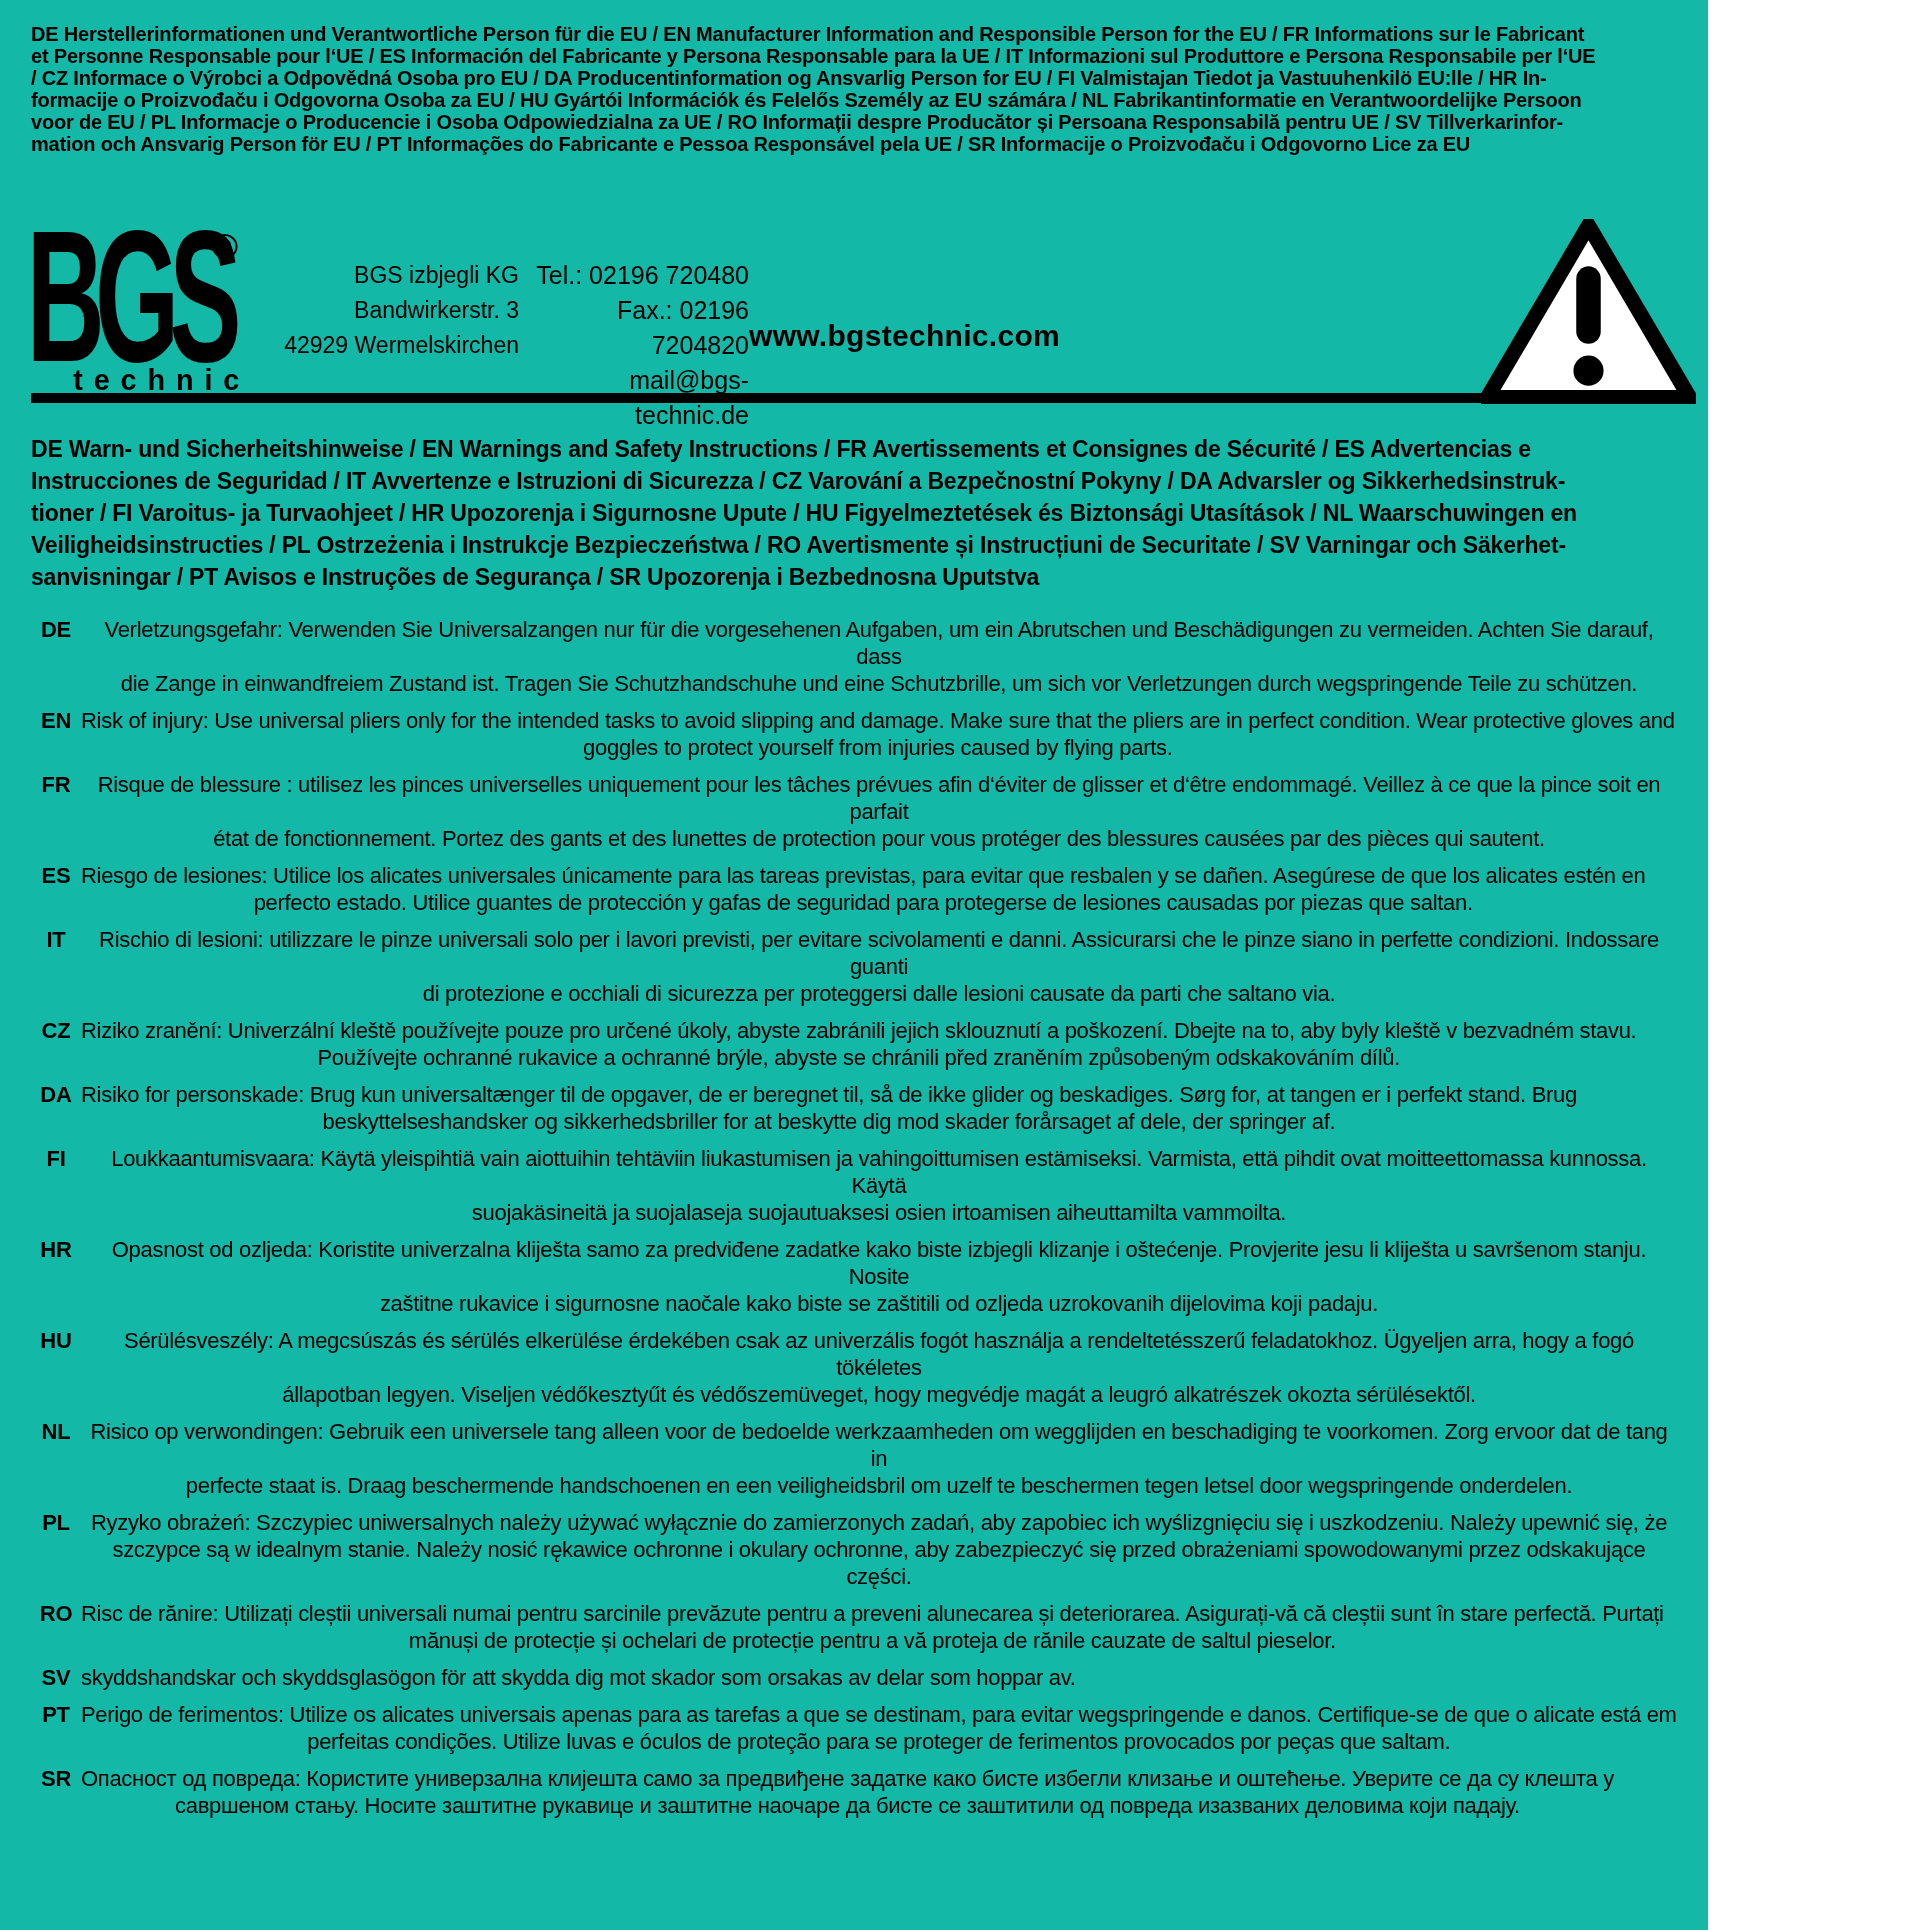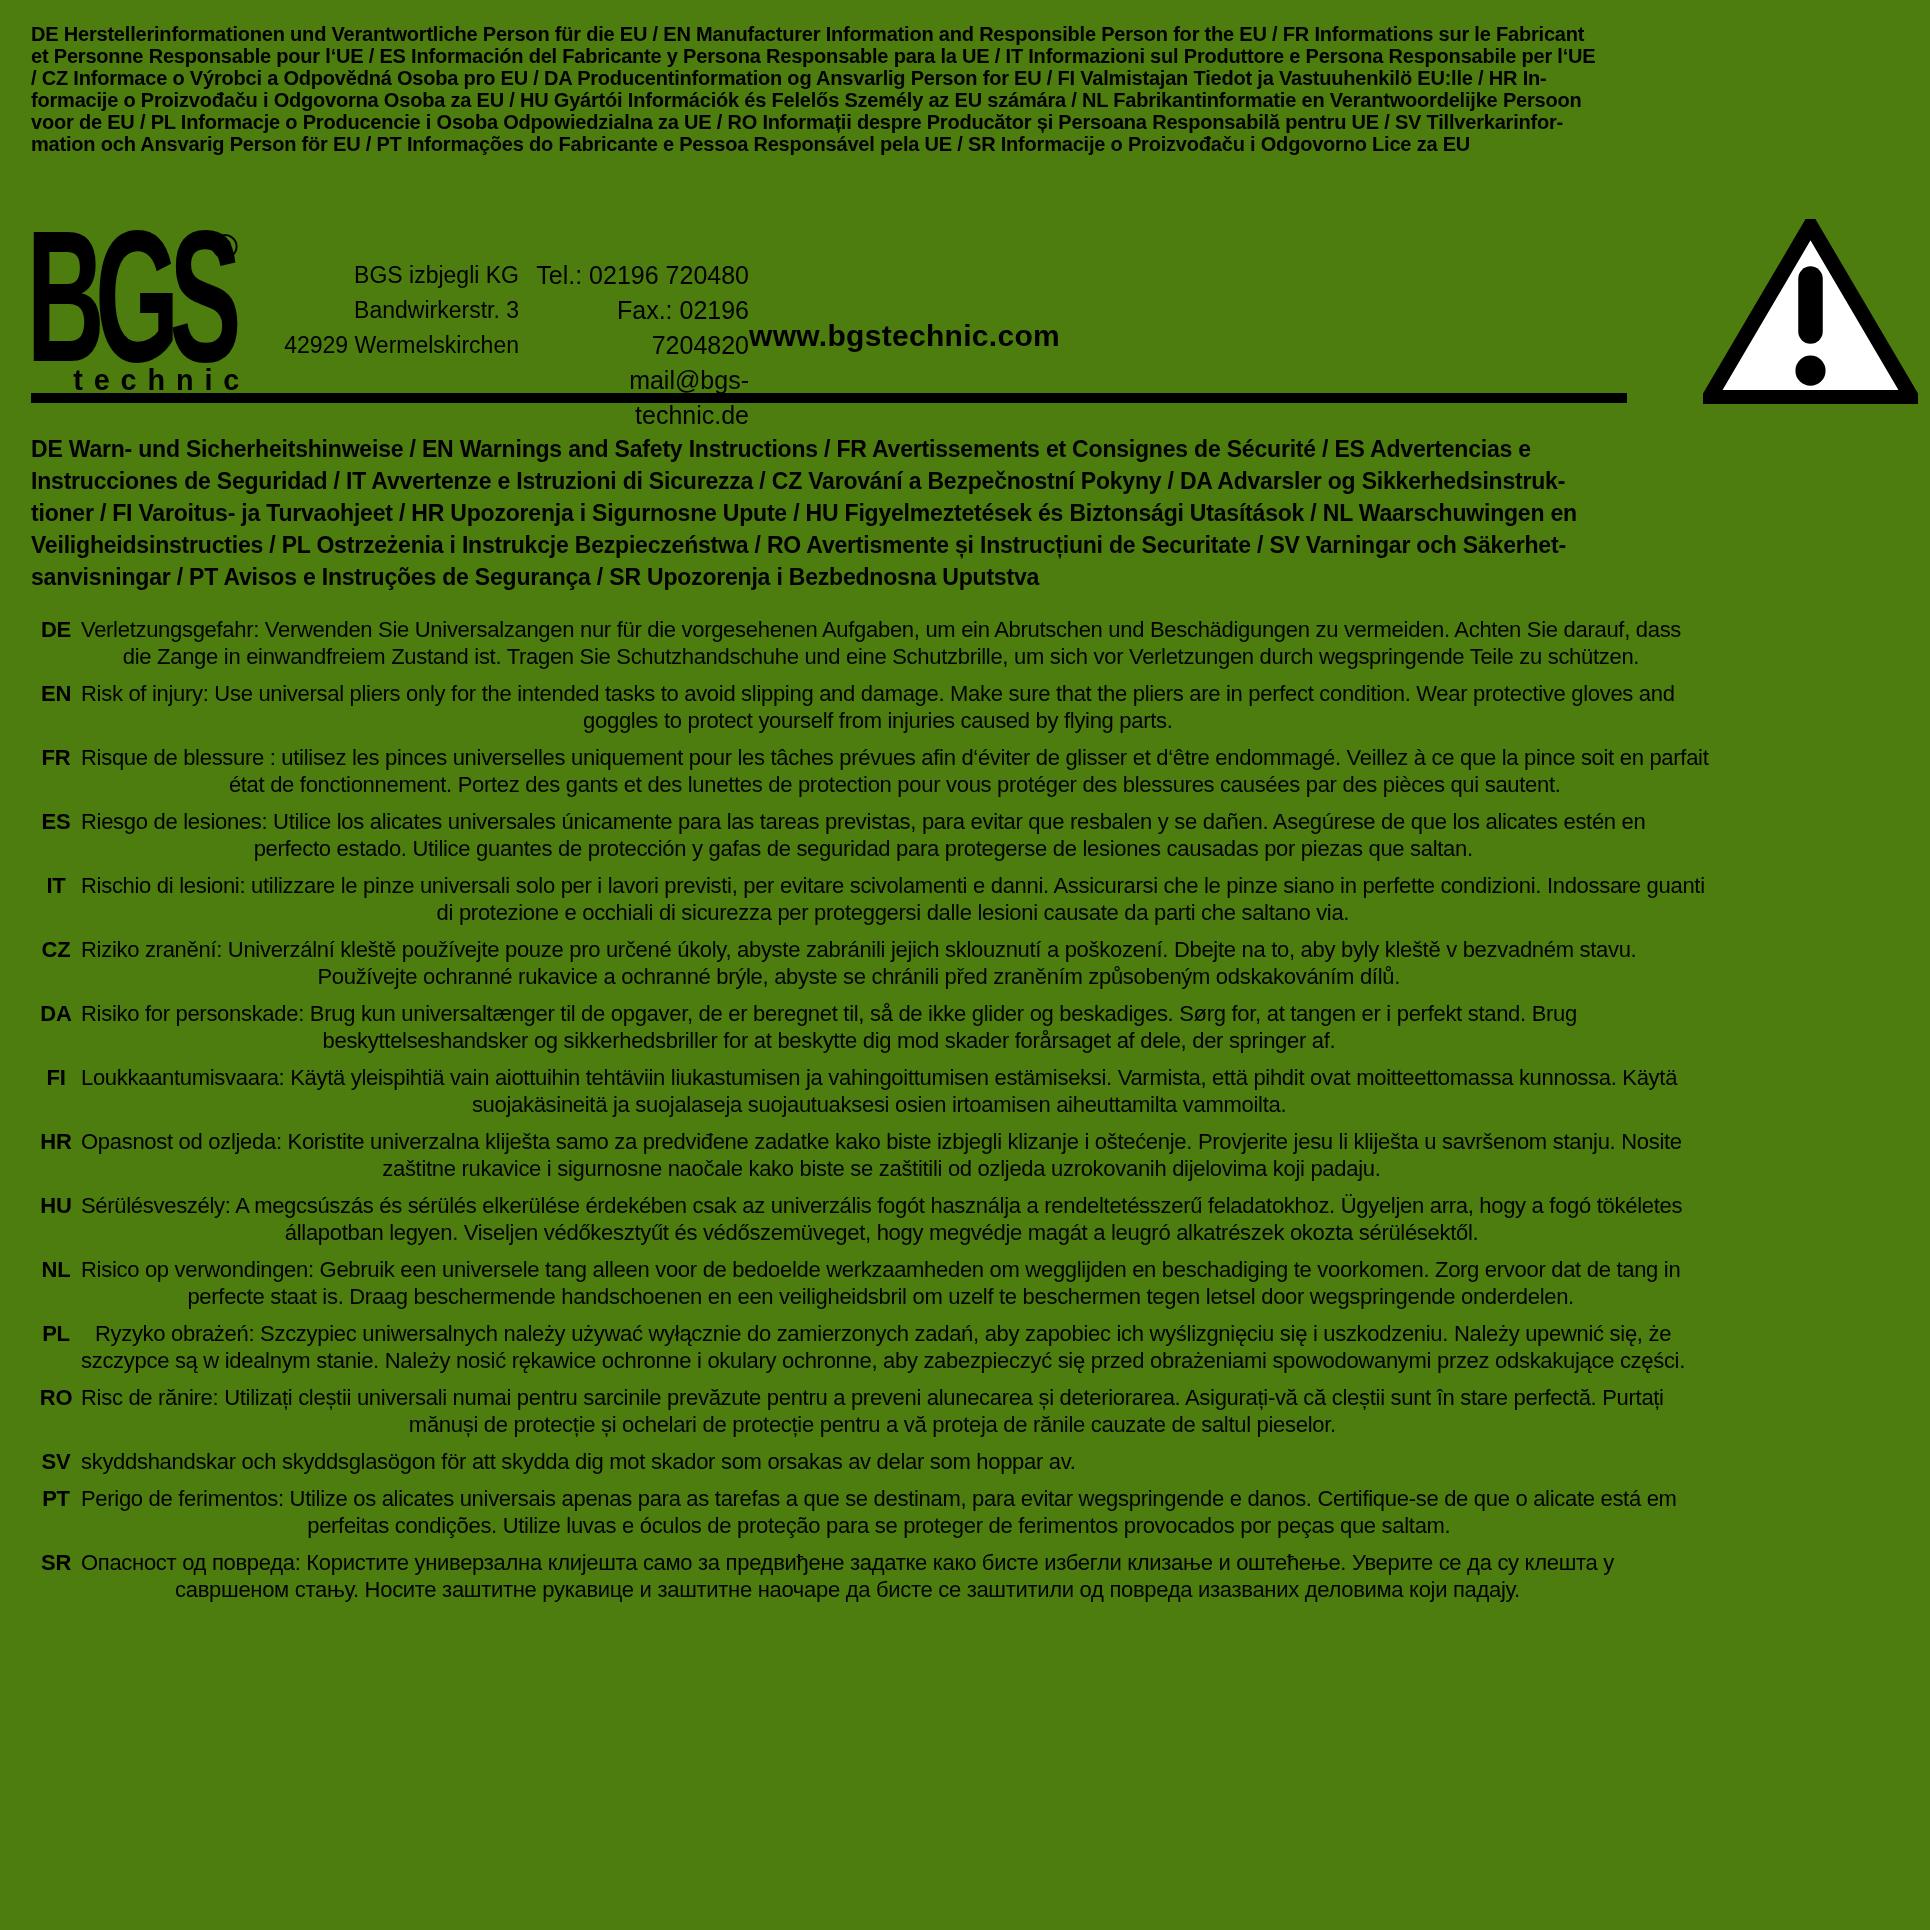--- a/index.html
+++ b/index.html
@@ -3,25 +3,25 @@
 <meta charset="utf-8">
 <style>
   html,body { margin:0; padding:0; background:#ffffff; }
   body {
     width:1930px; height:1930px;
     font-family:"Liberation Sans","DejaVu Sans",sans-serif;
     color:#000;
   }
   .page {
     position:relative;
-    width:1930px; height:1930px;
+    width:1708px; height:1930px;
     box-sizing:border-box;
     padding:23px 31px;
     overflow:hidden;
-    background:#4d7c0f;
+    background:#14b8a6;
   }
 
   
   .hdr1 { font-weight:bold; font-size:20px; line-height:22px; letter-spacing:-0.2px; }
 
   
   .band { position:relative; margin-top:64px; height:174px; display:flex; align-items:flex-start;text-align:right; }
   .logo { position:relative; width:212px; flex:0 0 212px; height:176px; }
   .logo-svg { width:212px; height:176px; overflow:visible; }
   .logo-brand { font-family:"Liberation Sans",sans-serif; font-weight:bold; font-size:240px; letter-spacing:-22px; fill:#000; }

